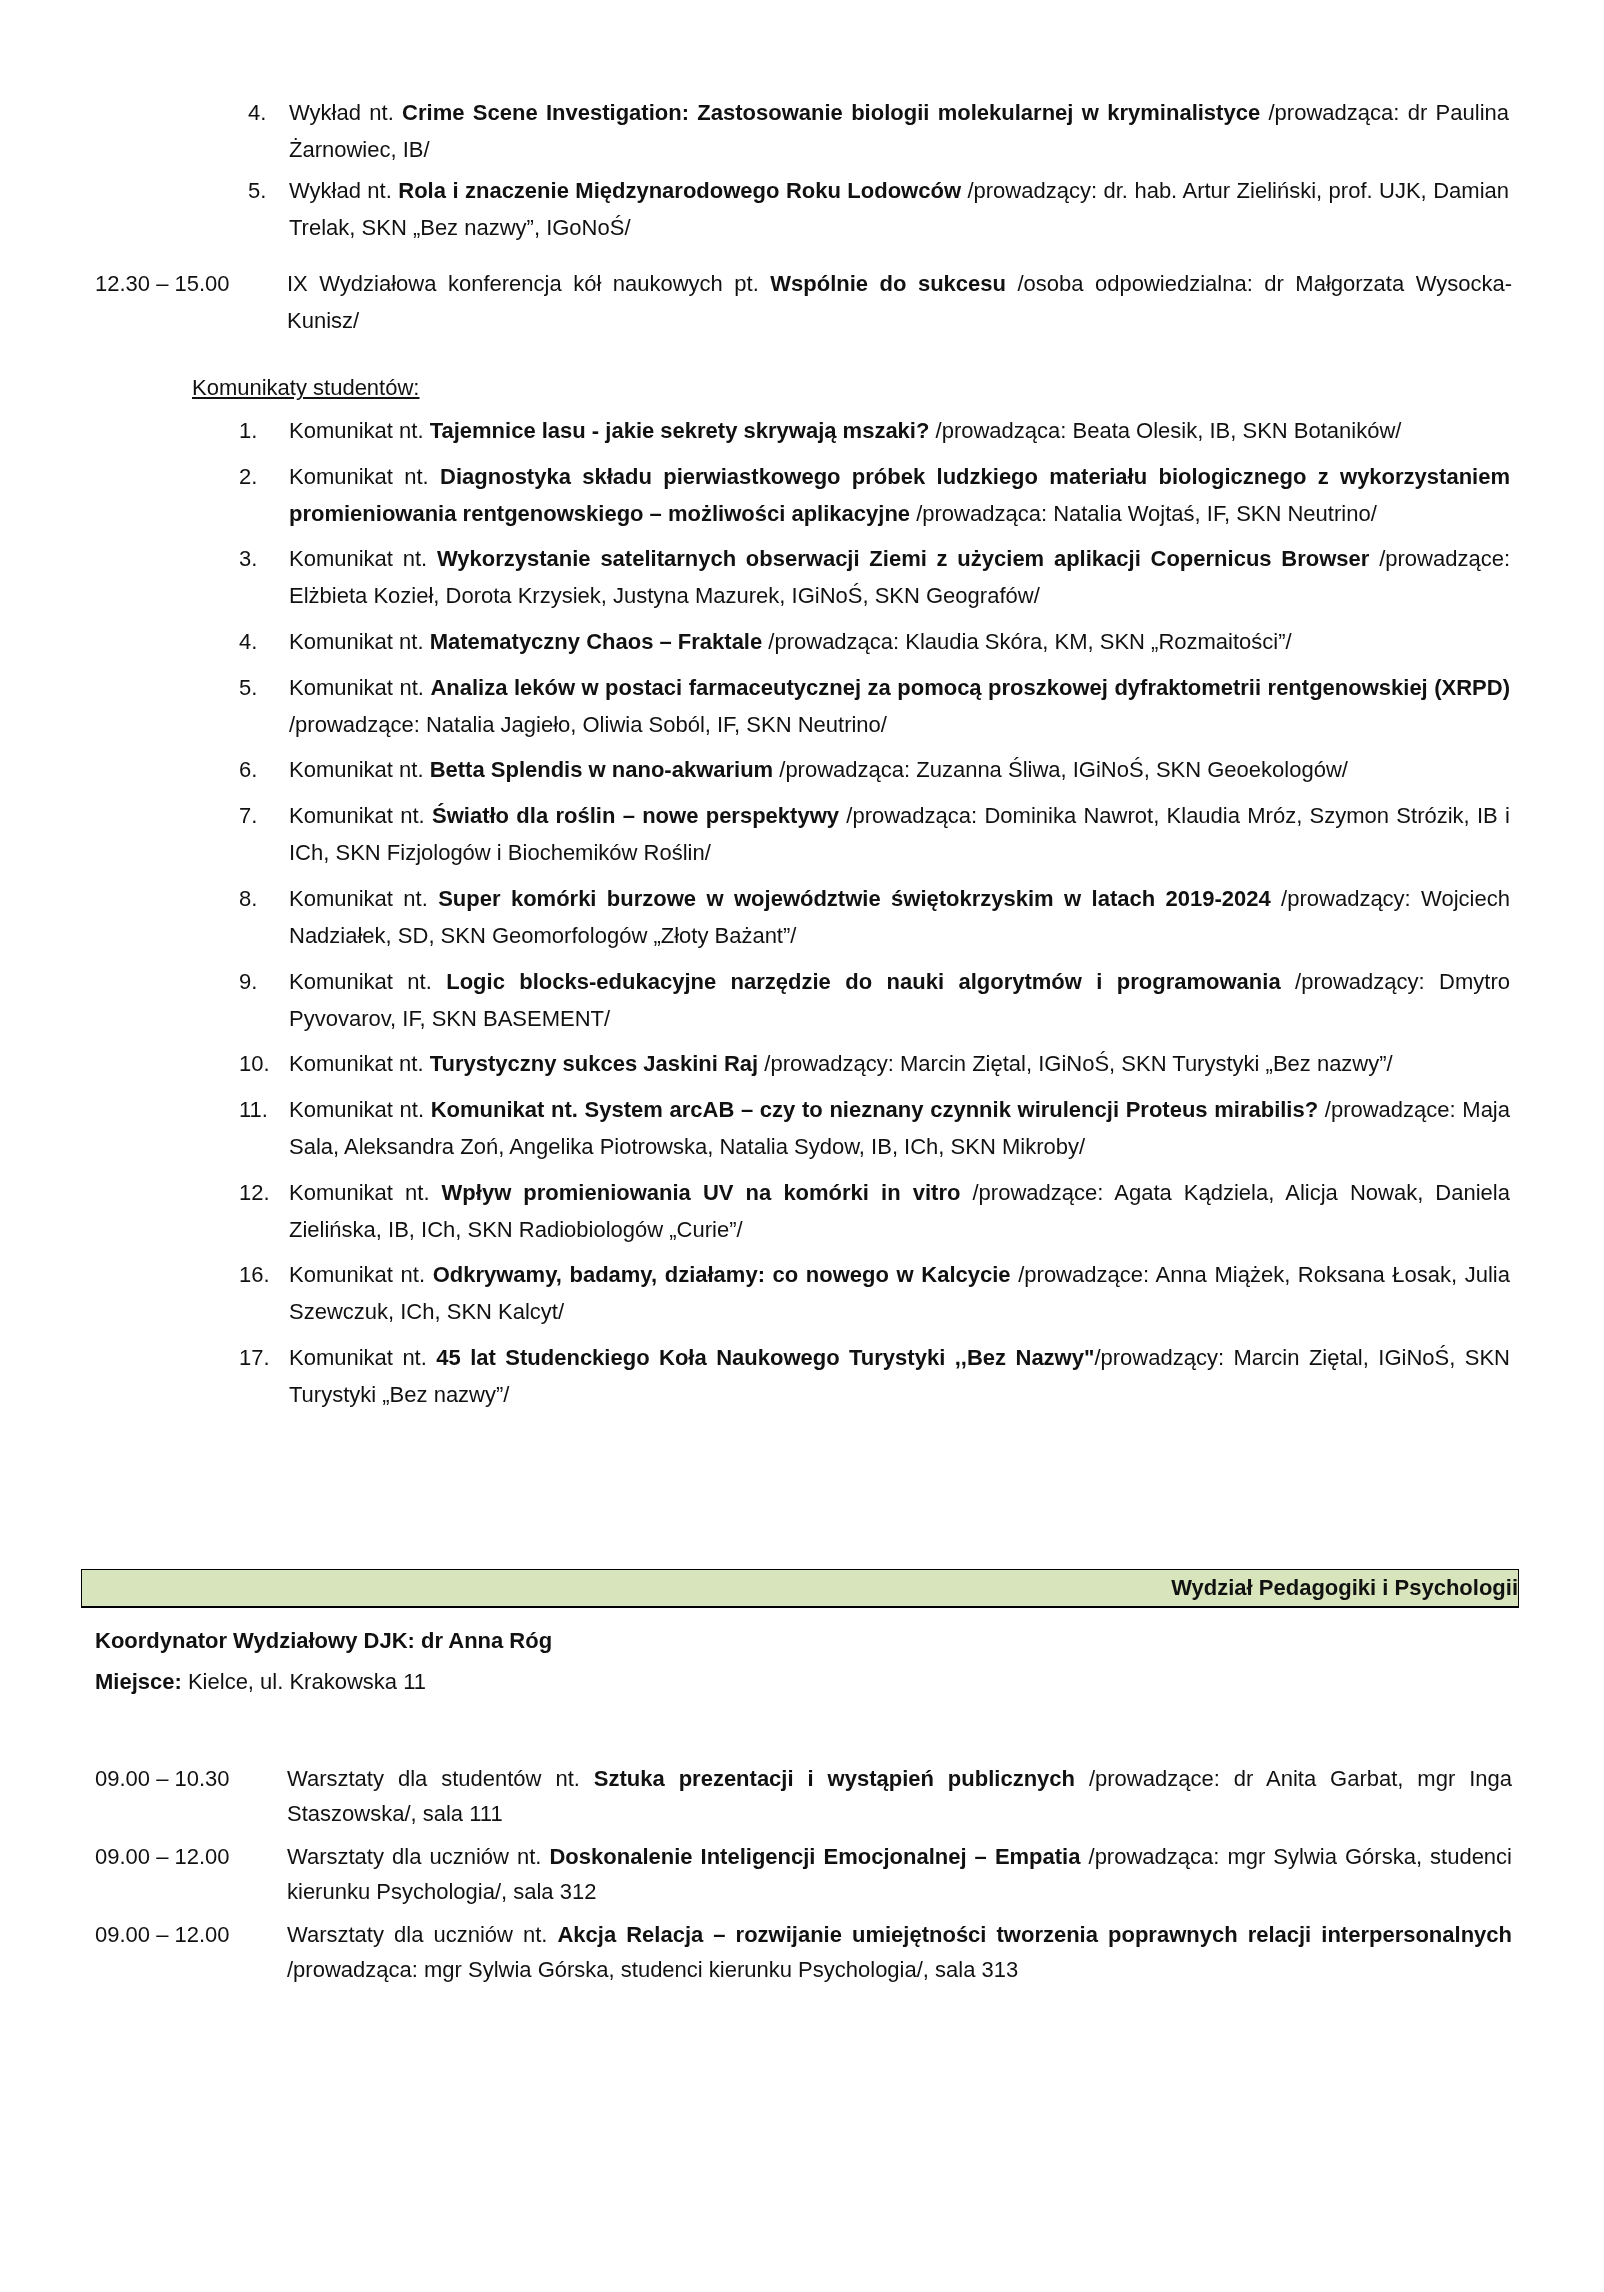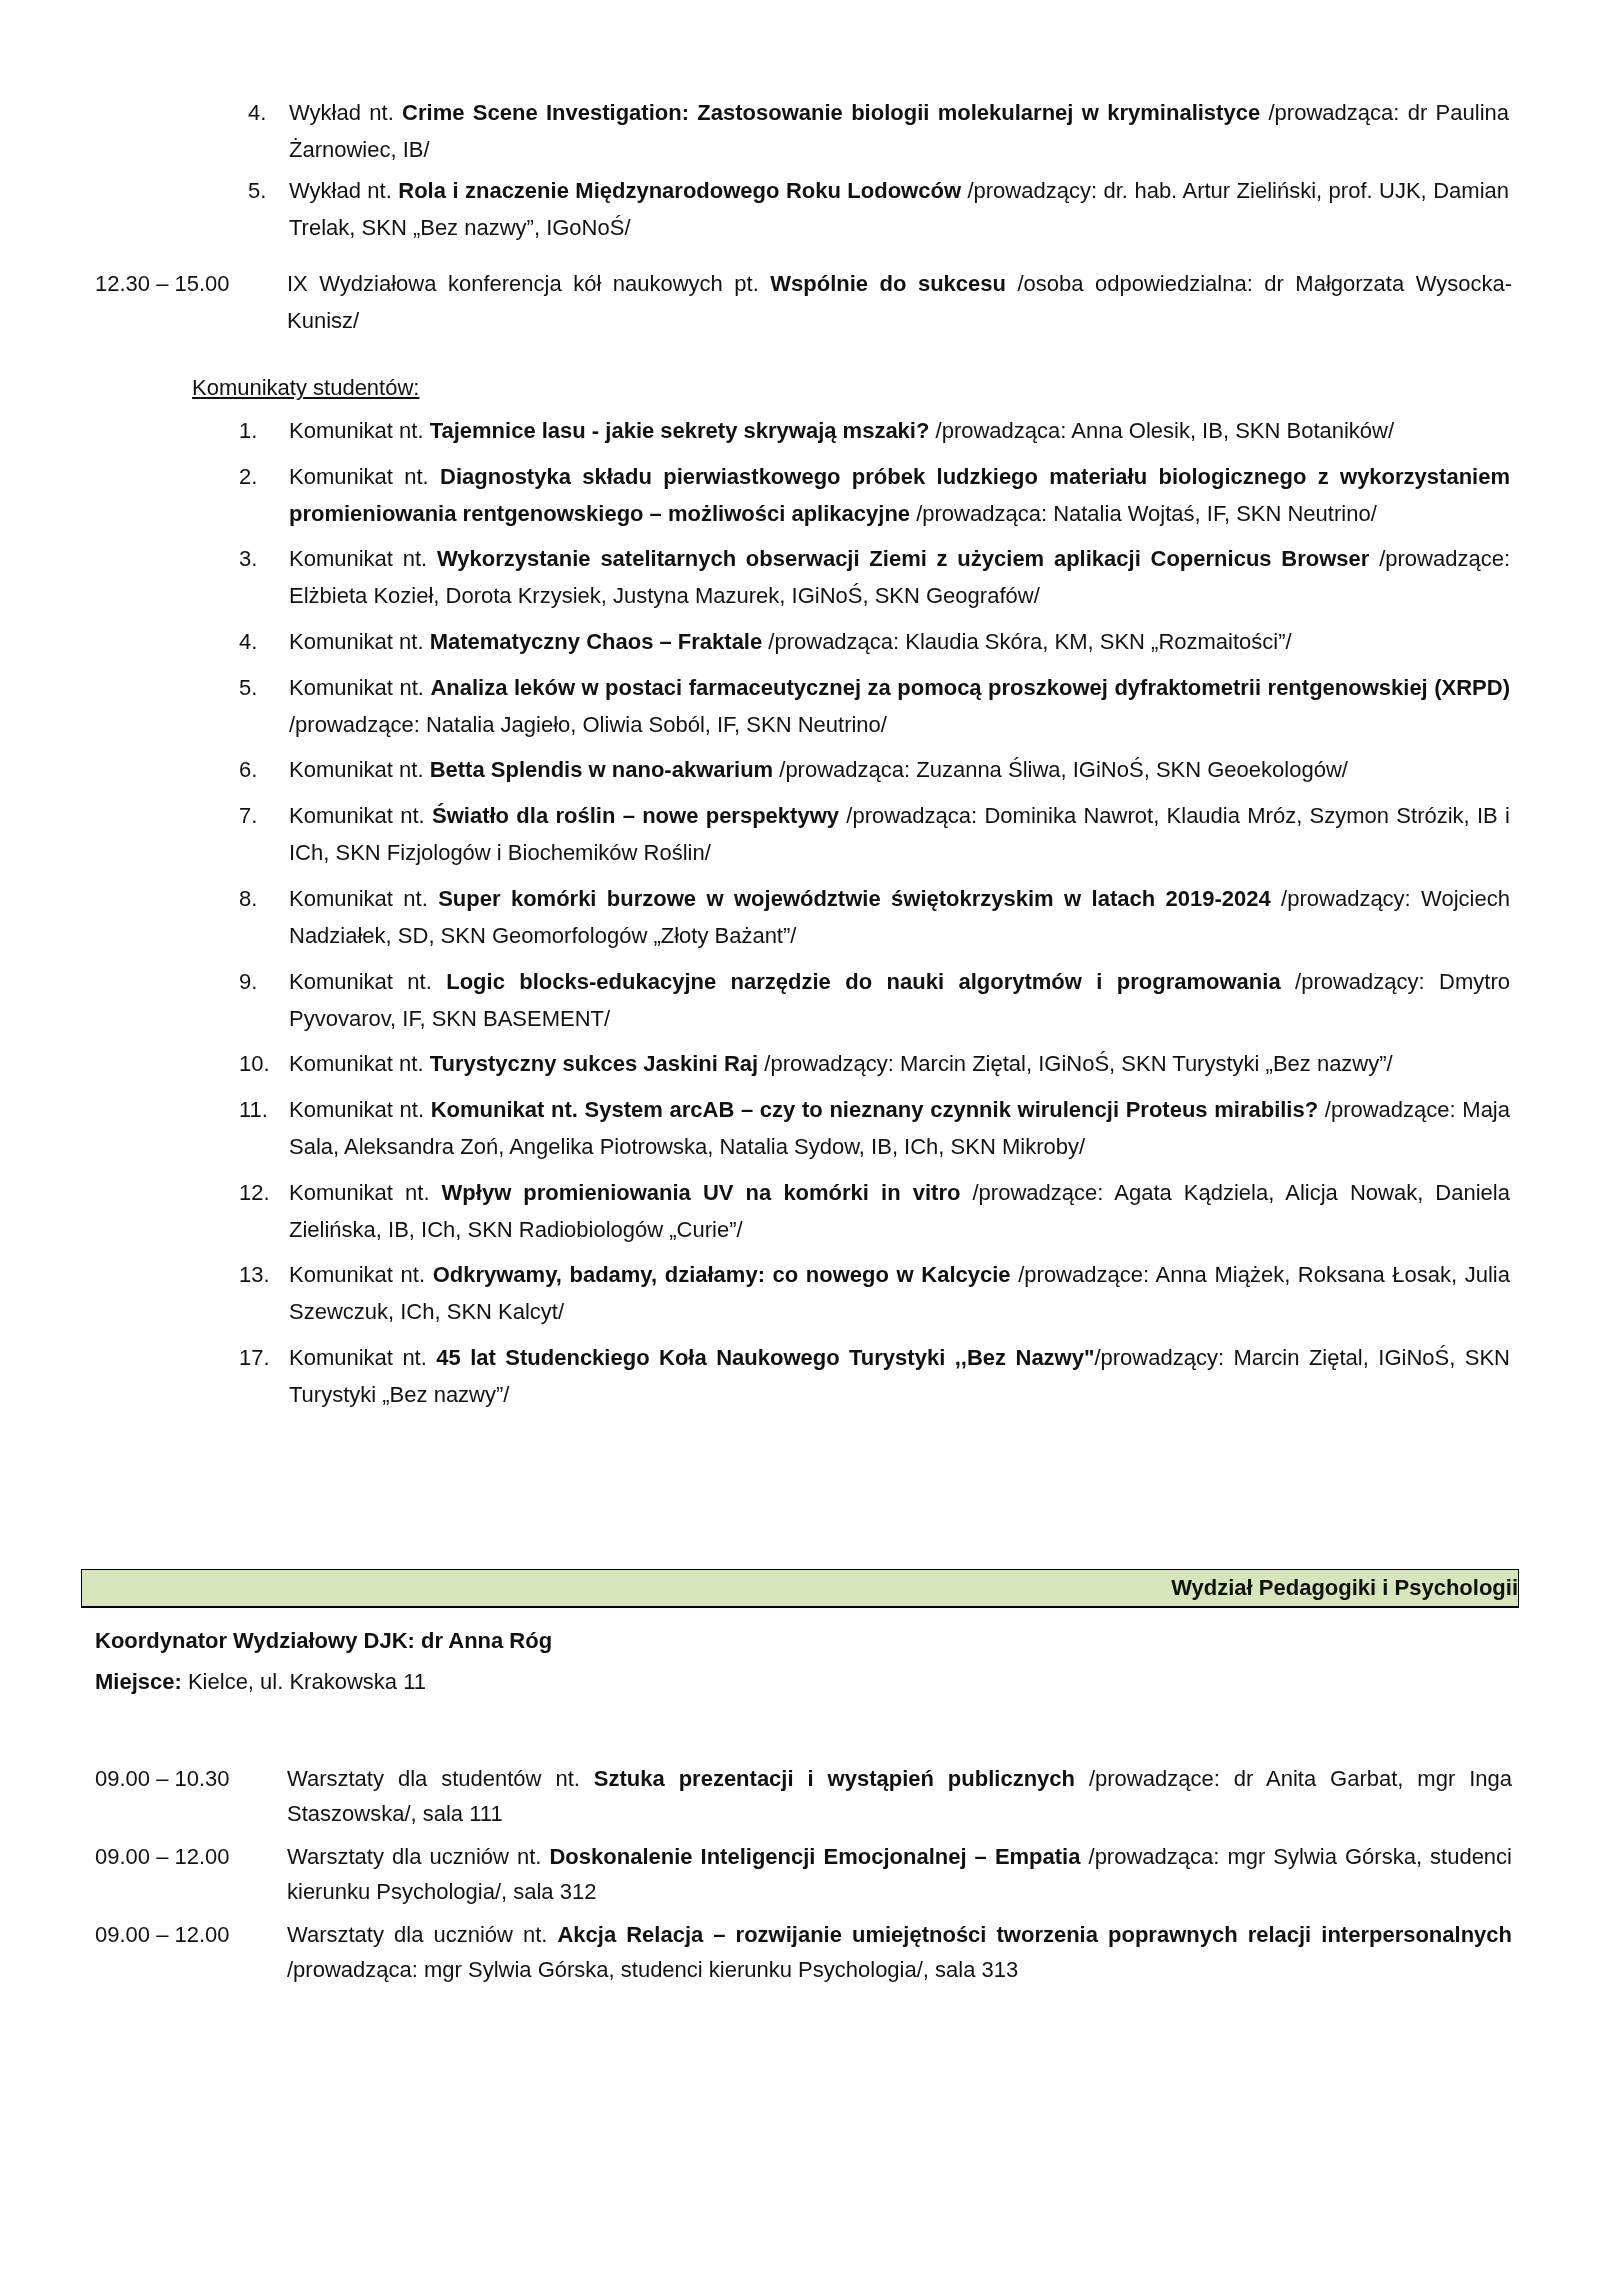--- a/index.html
+++ b/index.html
@@ -56,33 +56,33 @@
   <div class="session">
     <div class="time-row">
       <span class="time">12.30 – 15.00</span>
       <span>IX Wydziałowa konferencja kół naukowych pt. </span><b>Wspólnie do sukcesu</b><span> /osoba odpowiedzialna: dr Małgorzata Wysocka-Kunisz/</span>
     </div>
   </div>
 
   <div class="komunikaty-heading">Komunikaty studentów:</div>
 
   <div class="kom-list">
-    <div class="kom"><span class="num">1.</span><span>Komunikat nt. </span><b>Tajemnice lasu - jakie sekrety skrywają mszaki?</b><span> /prowadząca: Anna Olesik, IB, SKN Botaników/</span></div>
+    <div class="kom"><span class="num">1.</span><span>Komunikat nt. </span><b>Tajemnice lasu - jakie sekrety skrywają mszaki?</b><span> /prowadząca: Beata Olesik, IB, SKN Botaników/</span></div>
     <div class="kom"><span class="num">2.</span><span>Komunikat nt. </span><b>Diagnostyka składu pierwiastkowego próbek ludzkiego materiału biologicznego z wykorzystaniem promieniowania rentgenowskiego – możliwości aplikacyjne</b><span> /prowadząca: Natalia Wojtaś, IF, SKN Neutrino/</span></div>
     <div class="kom"><span class="num">3.</span><span>Komunikat nt. </span><b>Wykorzystanie satelitarnych obserwacji Ziemi z użyciem aplikacji Copernicus Browser</b><span> /prowadzące: Elżbieta Kozieł, Dorota Krzysiek, Justyna Mazurek, IGiNoŚ, SKN Geografów/</span></div>
     <div class="kom"><span class="num">4.</span><span>Komunikat nt. </span><b>Matematyczny Chaos – Fraktale</b><span> /prowadząca: Klaudia Skóra, KM, SKN „Rozmaitości”/</span></div>
     <div class="kom"><span class="num">5.</span><span>Komunikat nt. </span><b>Analiza leków w postaci farmaceutycznej za pomocą proszkowej dyfraktometrii rentgenowskiej (XRPD)</b><span> /prowadzące: Natalia Jagieło, Oliwia Soból, IF, SKN Neutrino/</span></div>
     <div class="kom"><span class="num">6.</span><span>Komunikat nt. </span><b>Betta Splendis w nano-akwarium</b><span> /prowadząca: Zuzanna Śliwa, IGiNoŚ, SKN Geoekologów/</span></div>
     <div class="kom"><span class="num">7.</span><span>Komunikat nt. </span><b>Światło dla roślin – nowe perspektywy</b><span> /prowadząca: Dominika Nawrot, Klaudia Mróz, Szymon Strózik, IB i ICh, SKN Fizjologów i Biochemików Roślin/</span></div>
     <div class="kom"><span class="num">8.</span><span>Komunikat nt. </span><b>Super komórki burzowe w województwie świętokrzyskim w latach 2019-2024</b><span> /prowadzący: Wojciech Nadziałek, SD, SKN Geomorfologów „Złoty Bażant”/</span></div>
     <div class="kom"><span class="num">9.</span><span>Komunikat nt. </span><b>Logic blocks-edukacyjne narzędzie do nauki algorytmów i programowania</b><span> /prowadzący: Dmytro Pyvovarov, IF, SKN BASEMENT/</span></div>
     <div class="kom"><span class="num">10.</span><span>Komunikat nt. </span><b>Turystyczny sukces Jaskini Raj</b><span> /prowadzący: Marcin Ziętal, IGiNoŚ, SKN Turystyki „Bez nazwy”/</span></div>
     <div class="kom"><span class="num">11.</span><span>Komunikat nt. </span><b>Komunikat nt. System arcAB – czy to nieznany czynnik wirulencji Proteus mirabilis?</b><span> /prowadzące: Maja Sala, Aleksandra Zoń, Angelika Piotrowska, Natalia Sydow, IB, ICh, SKN Mikroby/</span></div>
     <div class="kom"><span class="num">12.</span><span>Komunikat nt. </span><b>Wpływ promieniowania UV na komórki in vitro</b><span> /prowadzące: Agata Kądziela, Alicja Nowak, Daniela Zielińska, IB, ICh, SKN Radiobiologów „Curie”/</span></div>
-    <div class="kom"><span class="num">13.</span><span>Komunikat nt. </span><b>Odkrywamy, badamy, działamy: co nowego w Kalcycie</b><span> /prowadzące: Anna Miążek, Roksana Łosak, Julia Szewczuk, ICh, SKN Kalcyt/</span></div>
+    <div class="kom"><span class="num">16.</span><span>Komunikat nt. </span><b>Odkrywamy, badamy, działamy: co nowego w Kalcycie</b><span> /prowadzące: Anna Miążek, Roksana Łosak, Julia Szewczuk, ICh, SKN Kalcyt/</span></div>
     <div class="kom"><span class="num">17.</span><span>Komunikat nt. </span><b>45 lat Studenckiego Koła Naukowego Turystyki ,,Bez Nazwy"</b><span>/prowadzący: Marcin Ziętal, IGiNoŚ, SKN Turystyki „Bez nazwy”/</span></div>
   </div>
 
   <div class="faculty-box" style="background: rgb(215, 228, 188); text-align: right;">Wydział Pedagogiki i Psychologii</div>
   <div class="coordinator">Koordynator Wydziałowy DJK: dr Anna Róg</div>
   <div class="place"><b>Miejsce:</b><span> Kielce, ul. Krakowska 11</span></div>
 
   <div class="workshops">
     <div class="ws"><span class="time">09.00 – 10.30</span><span>Warsztaty dla studentów nt. </span><b>Sztuka prezentacji i wystąpień publicznych</b><span> /prowadzące: dr Anita Garbat, mgr Inga Staszowska/, sala 111</span></div>
     <div class="ws"><span class="time">09.00 – 12.00</span><span>Warsztaty dla uczniów nt. </span><b>Doskonalenie Inteligencji Emocjonalnej – Empatia</b><span> /prowadząca: mgr Sylwia Górska, studenci kierunku Psychologia/, sala 312</span></div>

